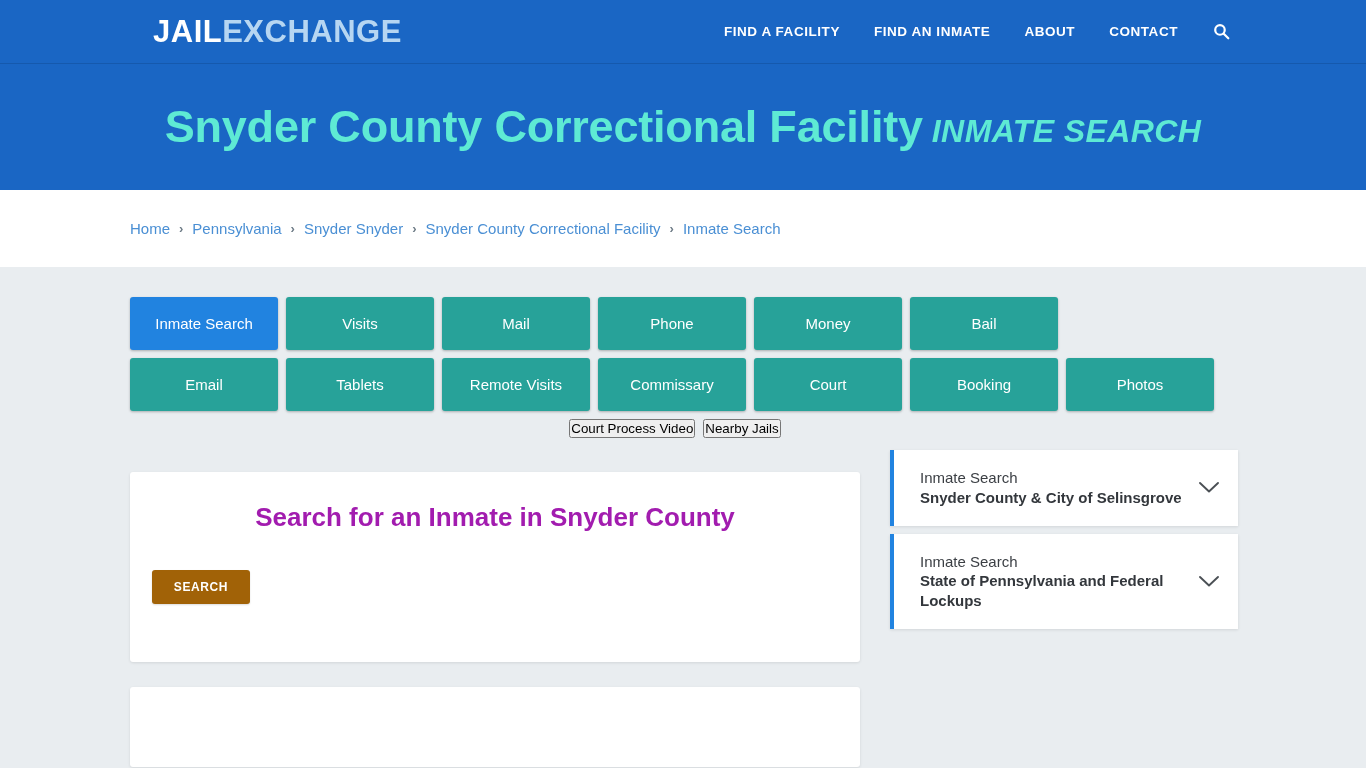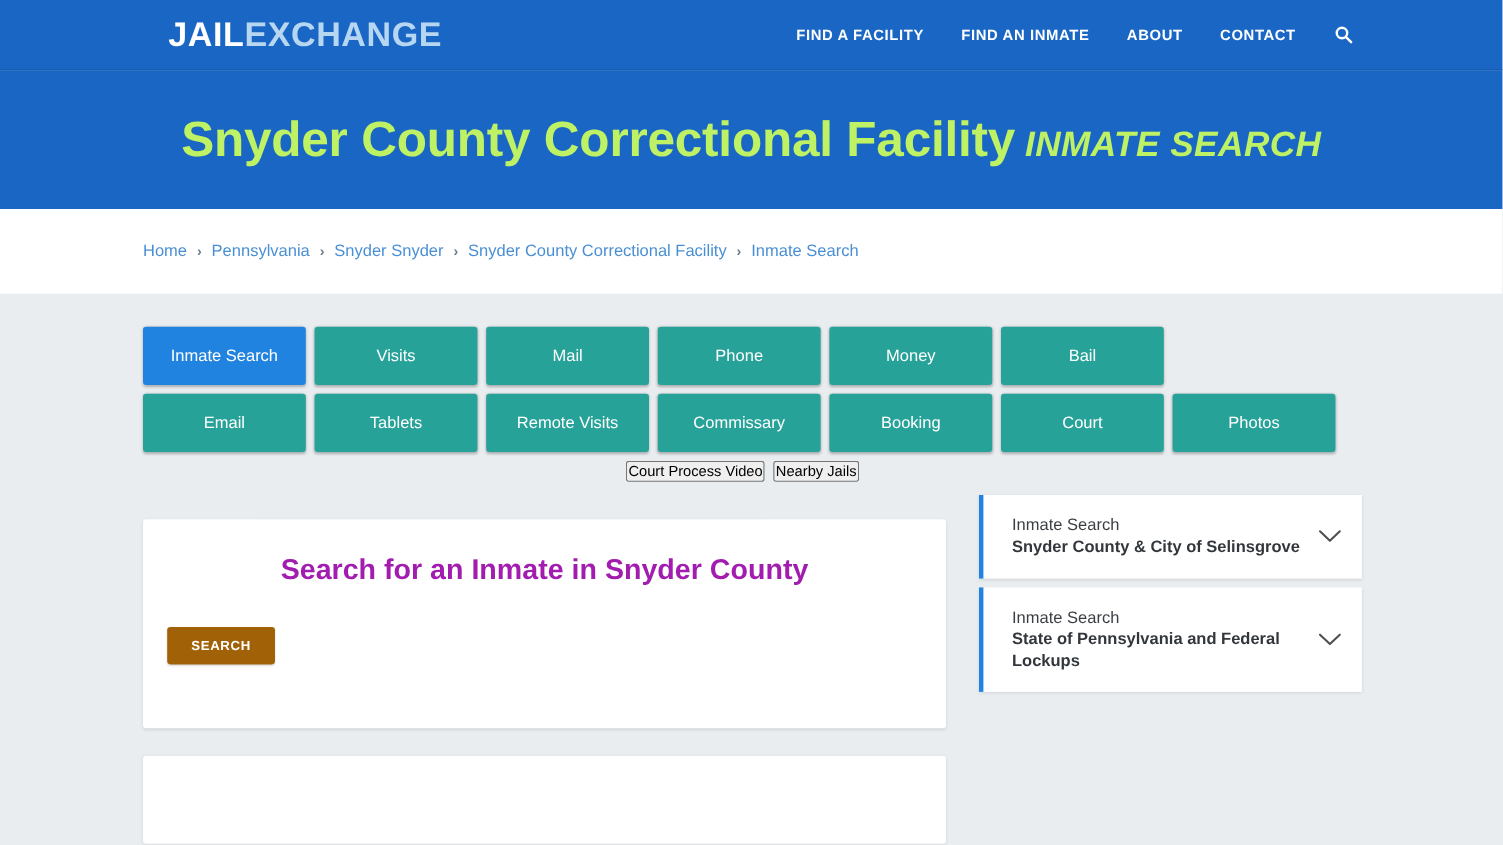--- a/index.html
+++ b/index.html
@@ -78,21 +78,21 @@
     height: 126px;
     display: flex;
     align-items: center;
   }
   .hero-inner {
     width: 1106px;
     margin: 0 auto;
     text-align: center;
   }
   .hero h1 {
-    color: #bef264;
+    color: #5eead4;
     font-size: 45px;
     font-weight: bold;
     line-height: 1.1;
     letter-spacing: -0.2px;
     display: inline-block;
     white-space: nowrap;
   }
   .hero h1 .hero-sub {
     font-size: 32px;
     font-style: italic;
@@ -337,22 +337,22 @@
       <button class="tab">Mail</button>
       <button class="tab">Phone</button>
       <button class="tab">Money</button>
       <button class="tab">Bail</button>
     </div>
     <div class="tabgrid" style="margin-top:8px;">
       <button class="tab">Email</button>
       <button class="tab">Tablets</button>
       <button class="tab">Remote Visits</button>
       <button class="tab">Commissary</button>
+      <button class="tab">Court</button>
       <button class="tab">Booking</button>
-      <button class="tab">Court</button>
       <button class="tab">Photos</button>
     </div>
     <div class="tabrow-last">
       <button class="tab tight">Court Process Video</button>
       <button class="tab">Nearby Jails</button>
     </div>
   </div>
 
   <div class="split">
 

